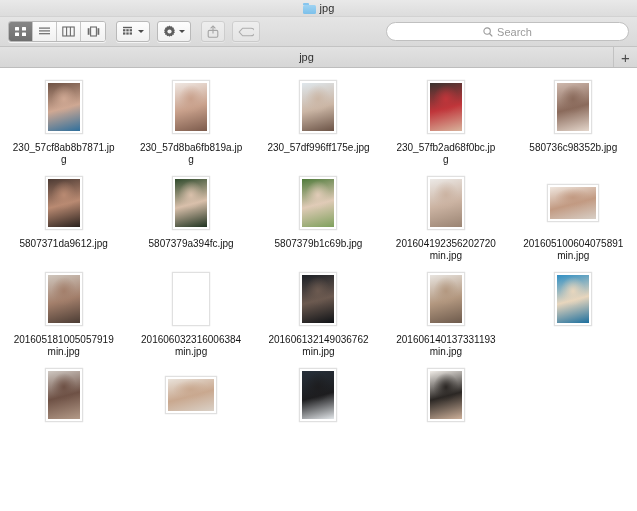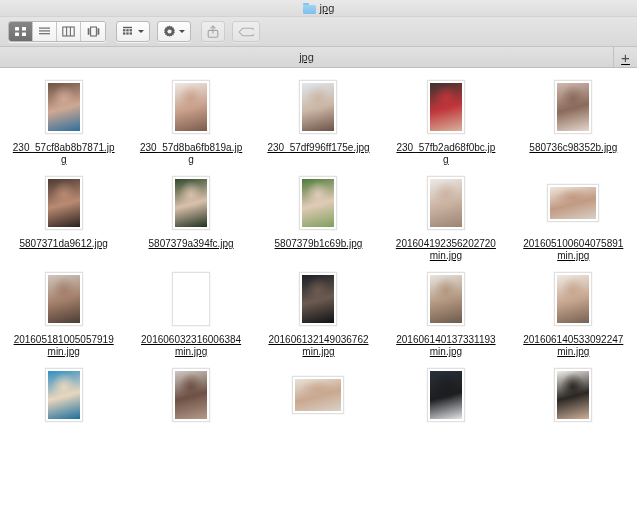--- a/index.html
+++ b/index.html
@@ -8,21 +8,20 @@
     overflow: hidden;
     font-family: "Liberation Sans", sans-serif;
     background: #ffffff;
   }
   .window {
     width: 637px; height: 511px;
     position: relative;
     display: flex;
     flex-direction: column;
     background: #ffffff;
-    text-decoration: underline;
   }
 
   
   .titlebar {
     height: 17px;
     flex: 0 0 17px;
     background: linear-gradient(to bottom, #e9e9e9 0%, #dcdcdc 100%);
     border-bottom: 1px solid #d2d2d2;
     display: flex;
     align-items: center;
@@ -296,20 +295,29 @@
         <polyline points="3.6,3.4 6,1.0 8.4,3.4" fill="none" stroke="#5e5e5e" stroke-width="1.1"></polyline>
       </svg>
     </div>
 
     <div class="tb-btn tb-gap-s disabled">
       <svg width="16" height="10" viewBox="0 0 16 10">
         <path d="M4.6 1.2h8.4a2.6 2.6 0 0 1 0 7.6H4.6L1.2 5z" fill="none" stroke="#6f6f6f" stroke-width="1.1"></path>
       </svg>
     </div>
 
+    <div class="search-wrap">
+      <div class="search-inner">
+        <svg width="10" height="10" viewBox="0 0 10 10">
+          <circle cx="4.1" cy="4.1" r="3.2" fill="none" stroke="#9a9a9a" stroke-width="1.1"></circle>
+          <line x1="6.5" y1="6.5" x2="9.3" y2="9.3" stroke="#9a9a9a" stroke-width="1.2"></line>
+        </svg>
+        <span class="search-ph">Search</span>
+      </div>
+    </div>
   </div>
 
   <div class="tabbar">
     <span class="tab-item">jpg</span>
     <span class="tab-plus">+</span>
   </div>
 
   <div class="content">
     <div class="grid" id="grid">
         <div class="cell">
@@ -420,28 +428,20 @@
           <div class="thumb-box">
             <div class="thumb" style="width: 38px; height: 54px;">
               <div class="photo" style="background: radial-gradient(55% 42% at 50% 34%, rgb(179, 152, 128) 0%, rgba(179, 152, 128, 0.333) 45%, transparent 72%), linear-gradient(165deg, rgb(232, 228, 223) 0%, rgb(179, 152, 128) 52%, rgb(109, 90, 76) 100%);"></div>
             </div>
           </div>
           <div class="fname">201606140137331193min.jpg</div>
         </div>
         <div class="cell">
           <div class="thumb-box">
             <div class="thumb" style="width: 38px; height: 54px;">
-              <div class="photo" style="background: radial-gradient(55% 42% at 50% 34%, rgb(199, 166, 143) 0%, rgba(199, 166, 143, 0.333) 45%, transparent 72%), linear-gradient(165deg, rgb(239, 233, 227) 0%, rgb(199, 166, 143) 52%, rgb(118, 97, 83) 100%);"></div>
-            </div>
-          </div>
-          <div class="fname">201606140533092247min.jpg</div>
-        </div>
-        <div class="cell">
-          <div class="thumb-box">
-            <div class="thumb" style="width: 38px; height: 54px;">
               <div class="photo" style="background: radial-gradient(55% 42% at 50% 34%, rgb(232, 214, 189) 0%, rgba(232, 214, 189, 0.333) 45%, transparent 72%), linear-gradient(165deg, rgb(47, 143, 196) 0%, rgb(232, 214, 189) 52%, rgb(28, 111, 158) 100%);"></div>
             </div>
           </div>
           <div class="fname"></div>
         </div>
         <div class="cell">
           <div class="thumb-box">
             <div class="thumb" style="width: 38px; height: 54px;">
               <div class="photo" style="background: radial-gradient(55% 42% at 50% 34%, rgb(110, 81, 69) 0%, rgba(110, 81, 69, 0.333) 45%, transparent 72%), linear-gradient(165deg, rgb(207, 200, 194) 0%, rgb(110, 81, 69) 52%, rgb(179, 154, 136) 100%);"></div>
             </div>

